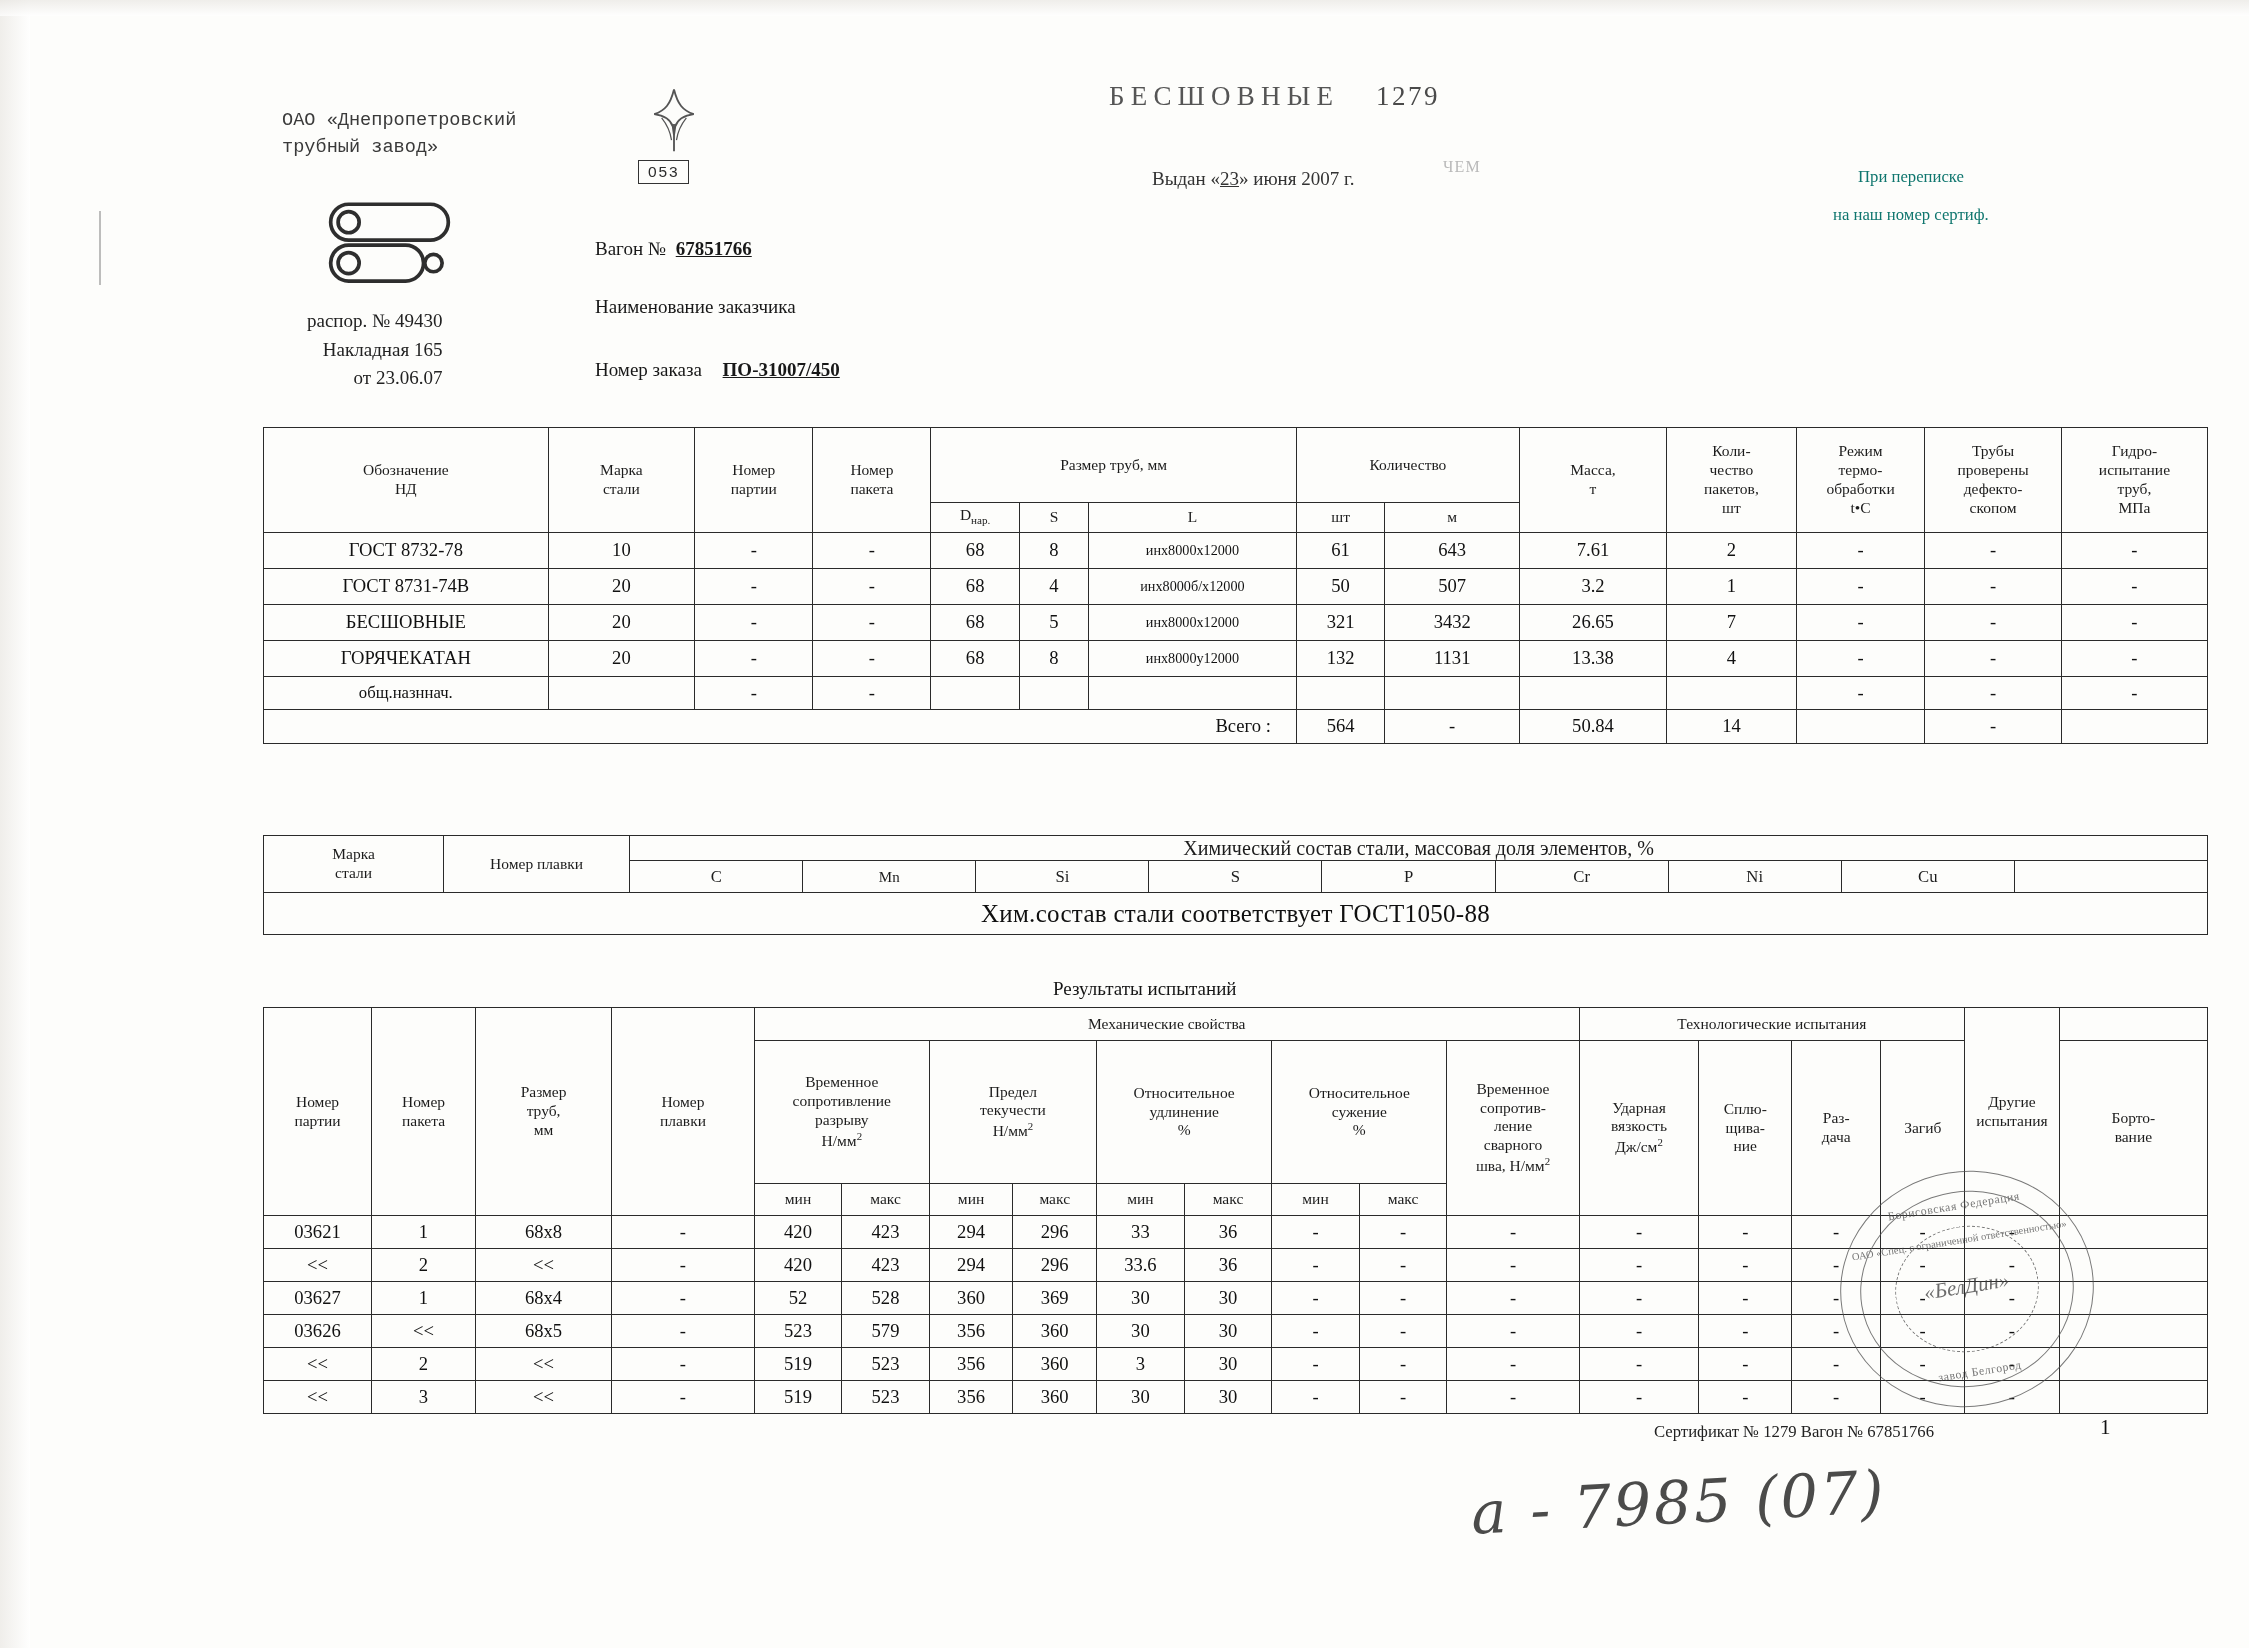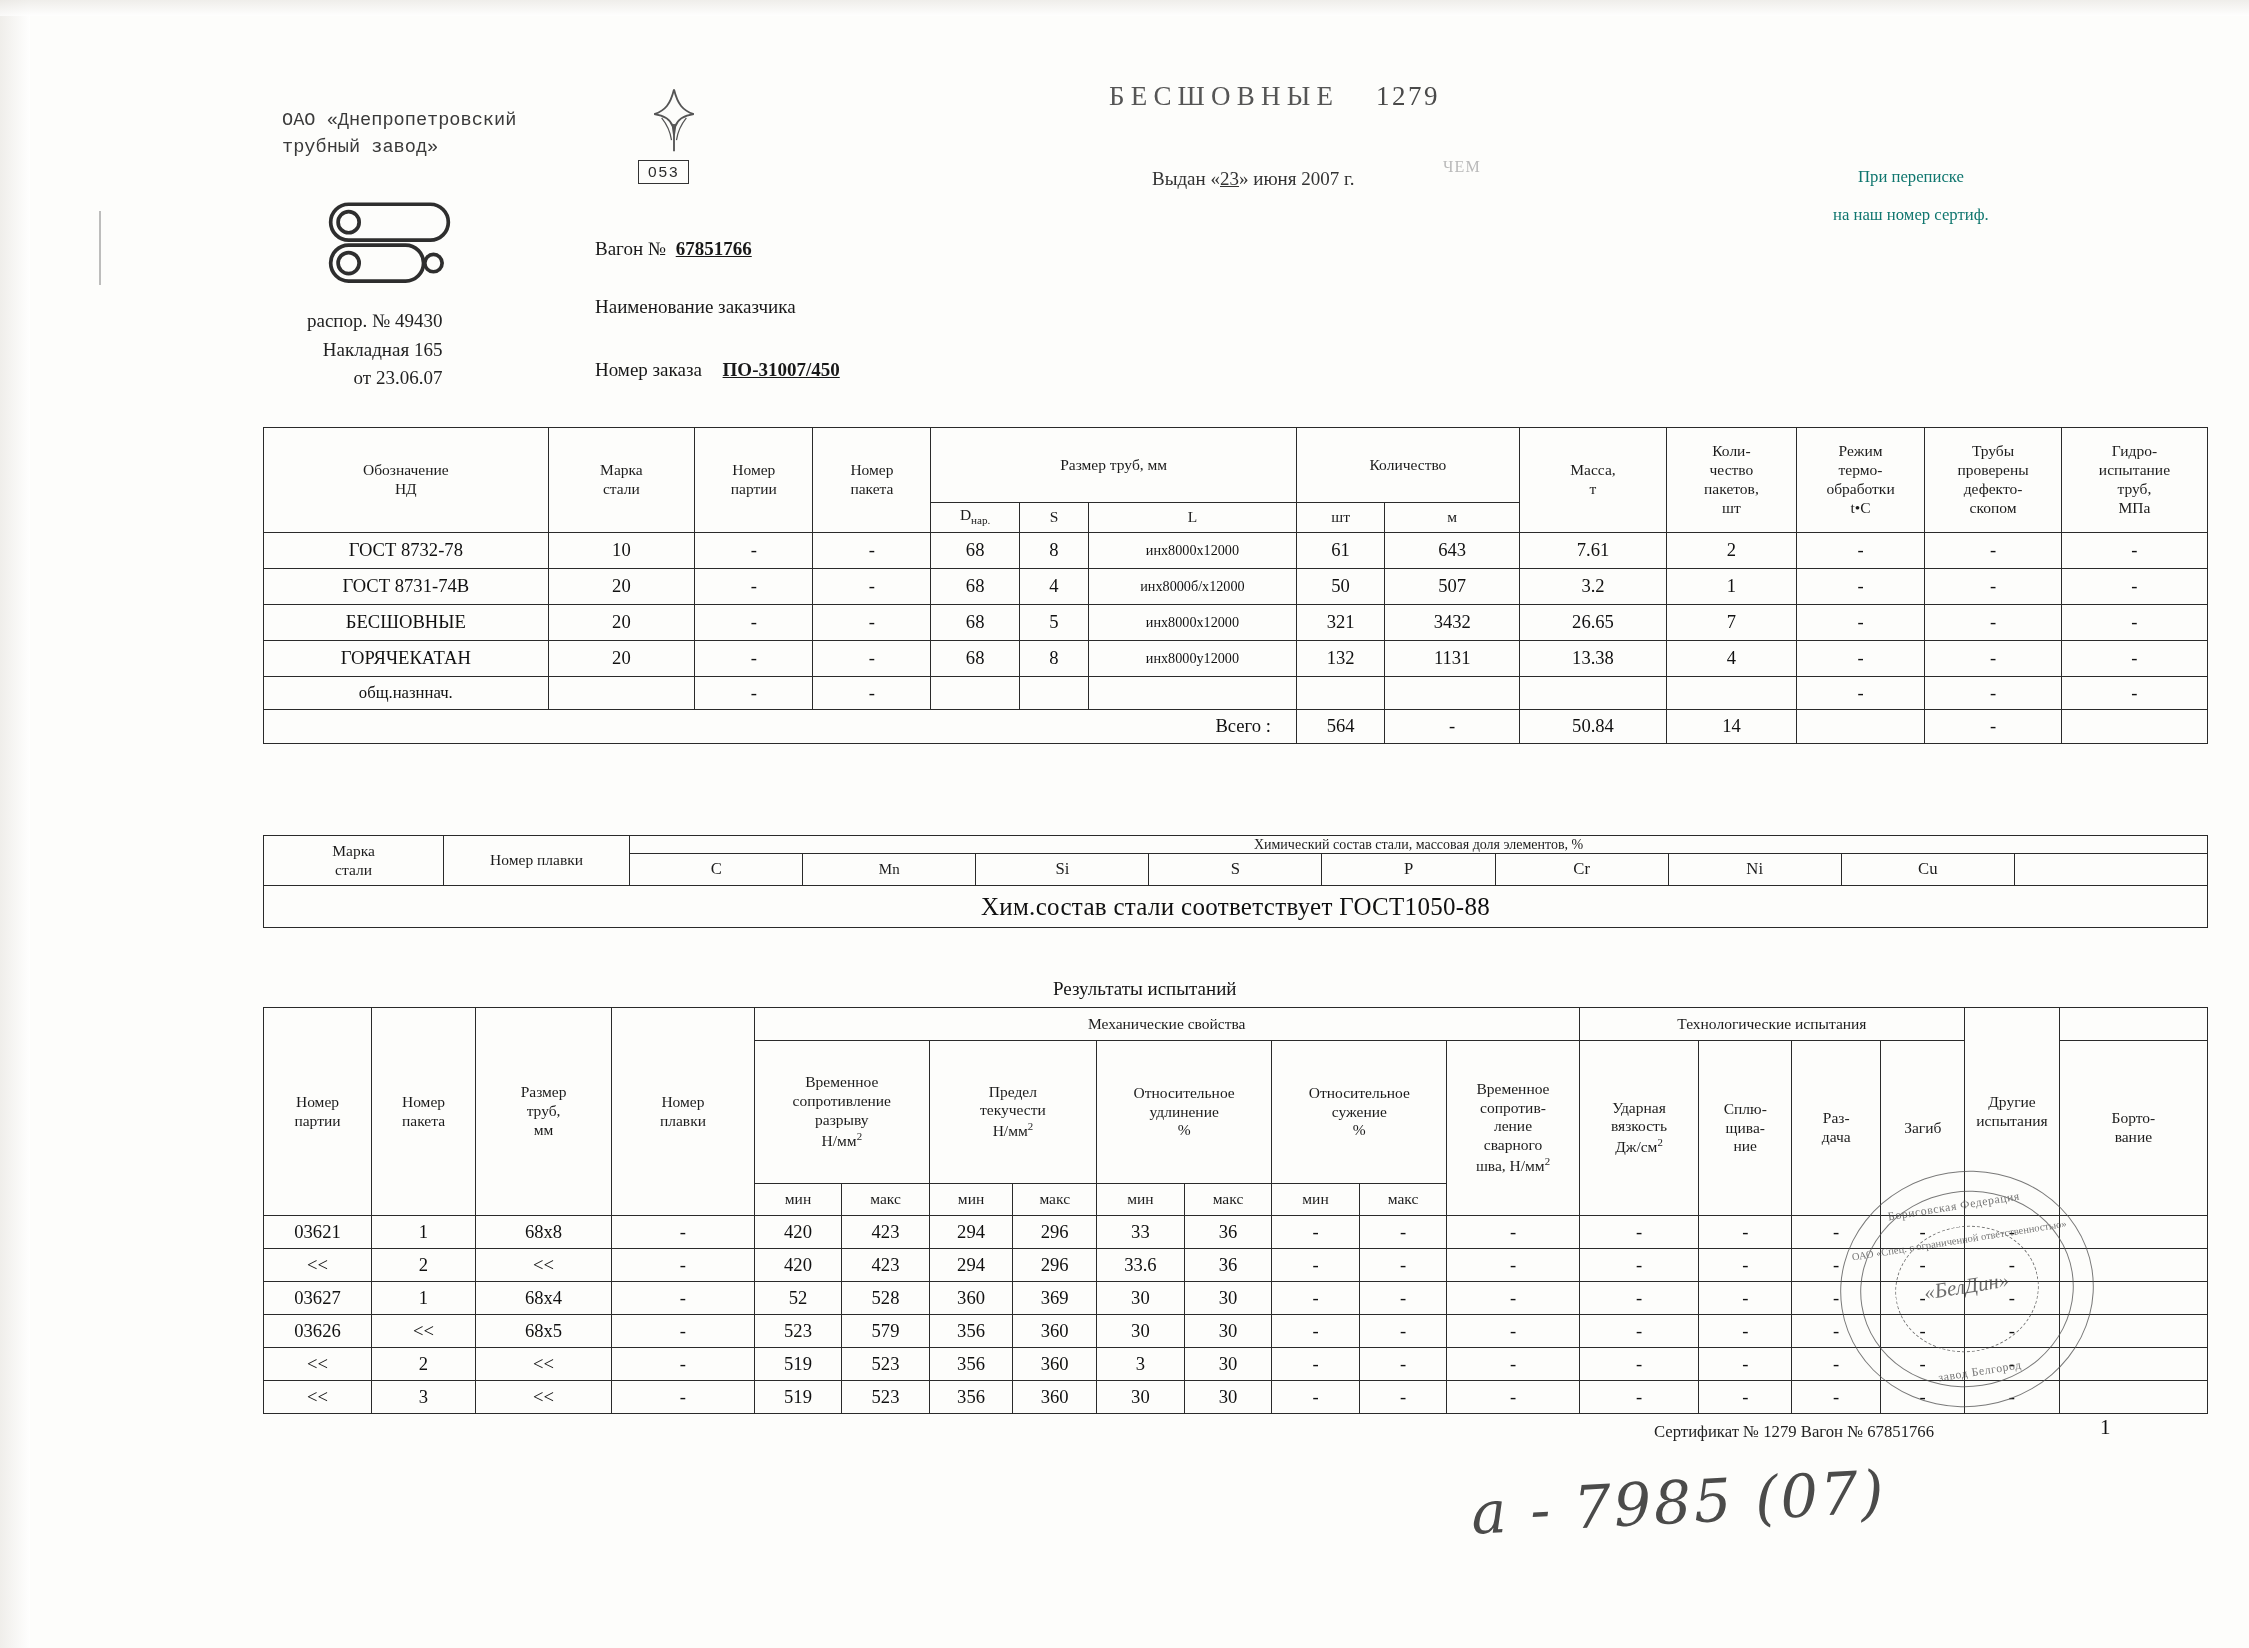--- a/index.html
+++ b/index.html
@@ -512,21 +512,21 @@
         <col style="width:173px">
       <col style="width:193px">
     </colgroup>
     <tbody>
         <tr>
       <td rowspan="2" class="hd" style="height:48px">
         <div>Марка</div>
         <div>стали</div>
       </td>
       <td rowspan="2" class="hd">Номер плавки</td>
-      <td colspan="9" class="hd" style="font-size:14px">Химический состав стали, массовая доля элементов, %</td>
+      <td colspan="9" class="hd" style="font-size:20px">Химический состав стали, массовая доля элементов, %</td>
     </tr>
     <tr>
       <td class="hd" style="height:31px;font-size:16.7px">C</td>
       <td class="hd" style="font-size:15px">Mn</td>
       <td class="hd" style="font-size:16.7px">Si</td>
       <td class="hd" style="font-size:16.7px">S</td>
       <td class="hd" style="font-size:16.7px">P</td>
       <td class="hd" style="font-size:16.7px">Cr</td>
       <td class="hd" style="font-size:16.7px">Ni</td>
       <td class="hd" style="font-size:16.7px">Cu</td>

